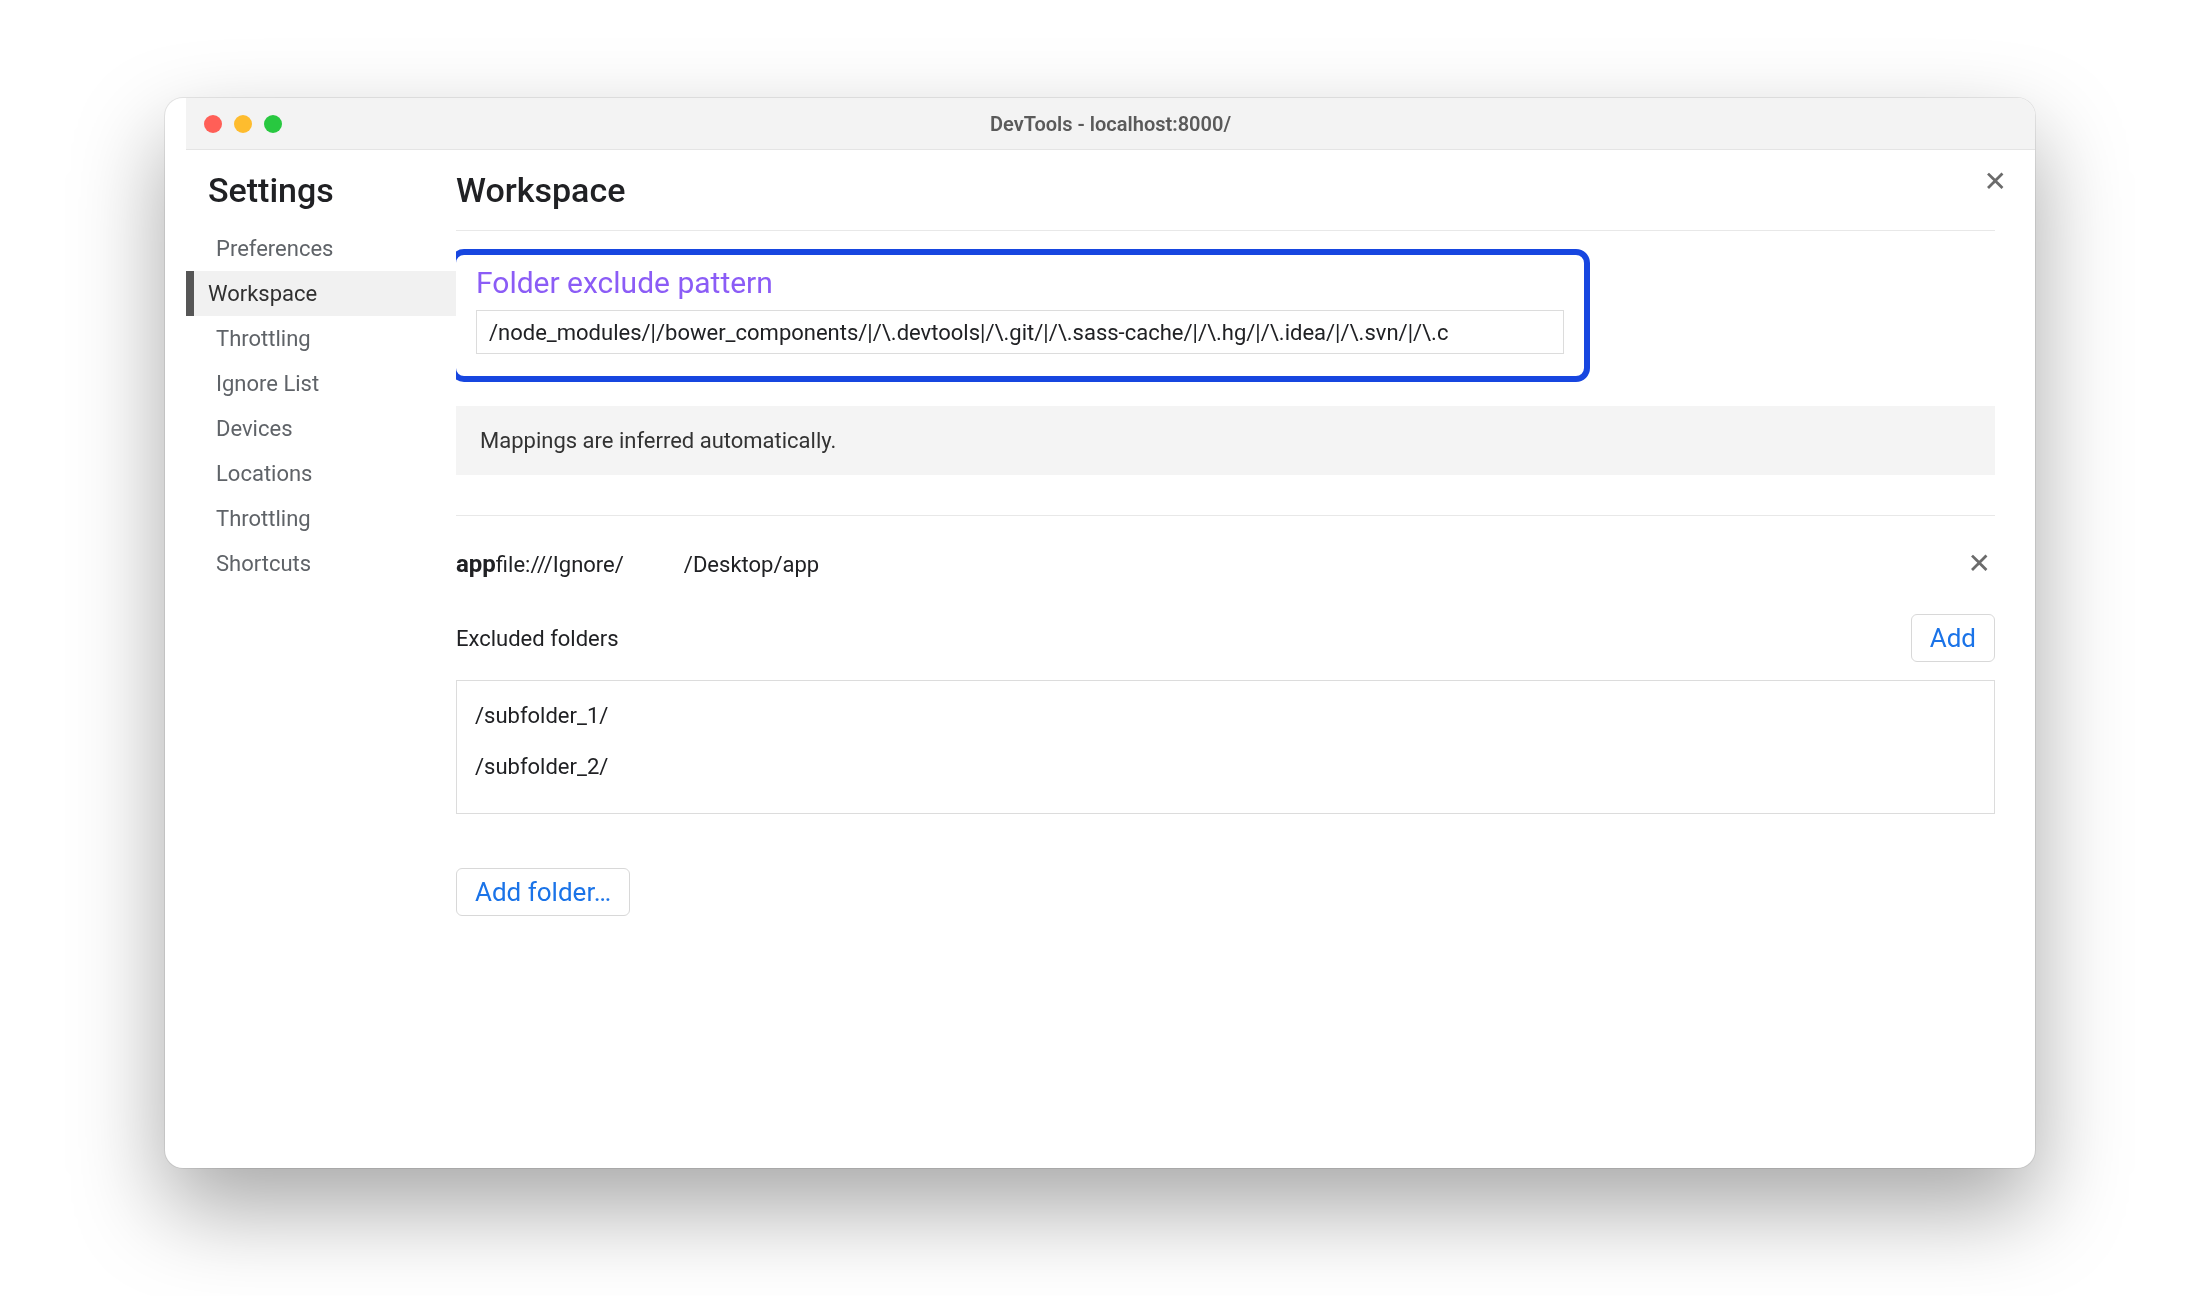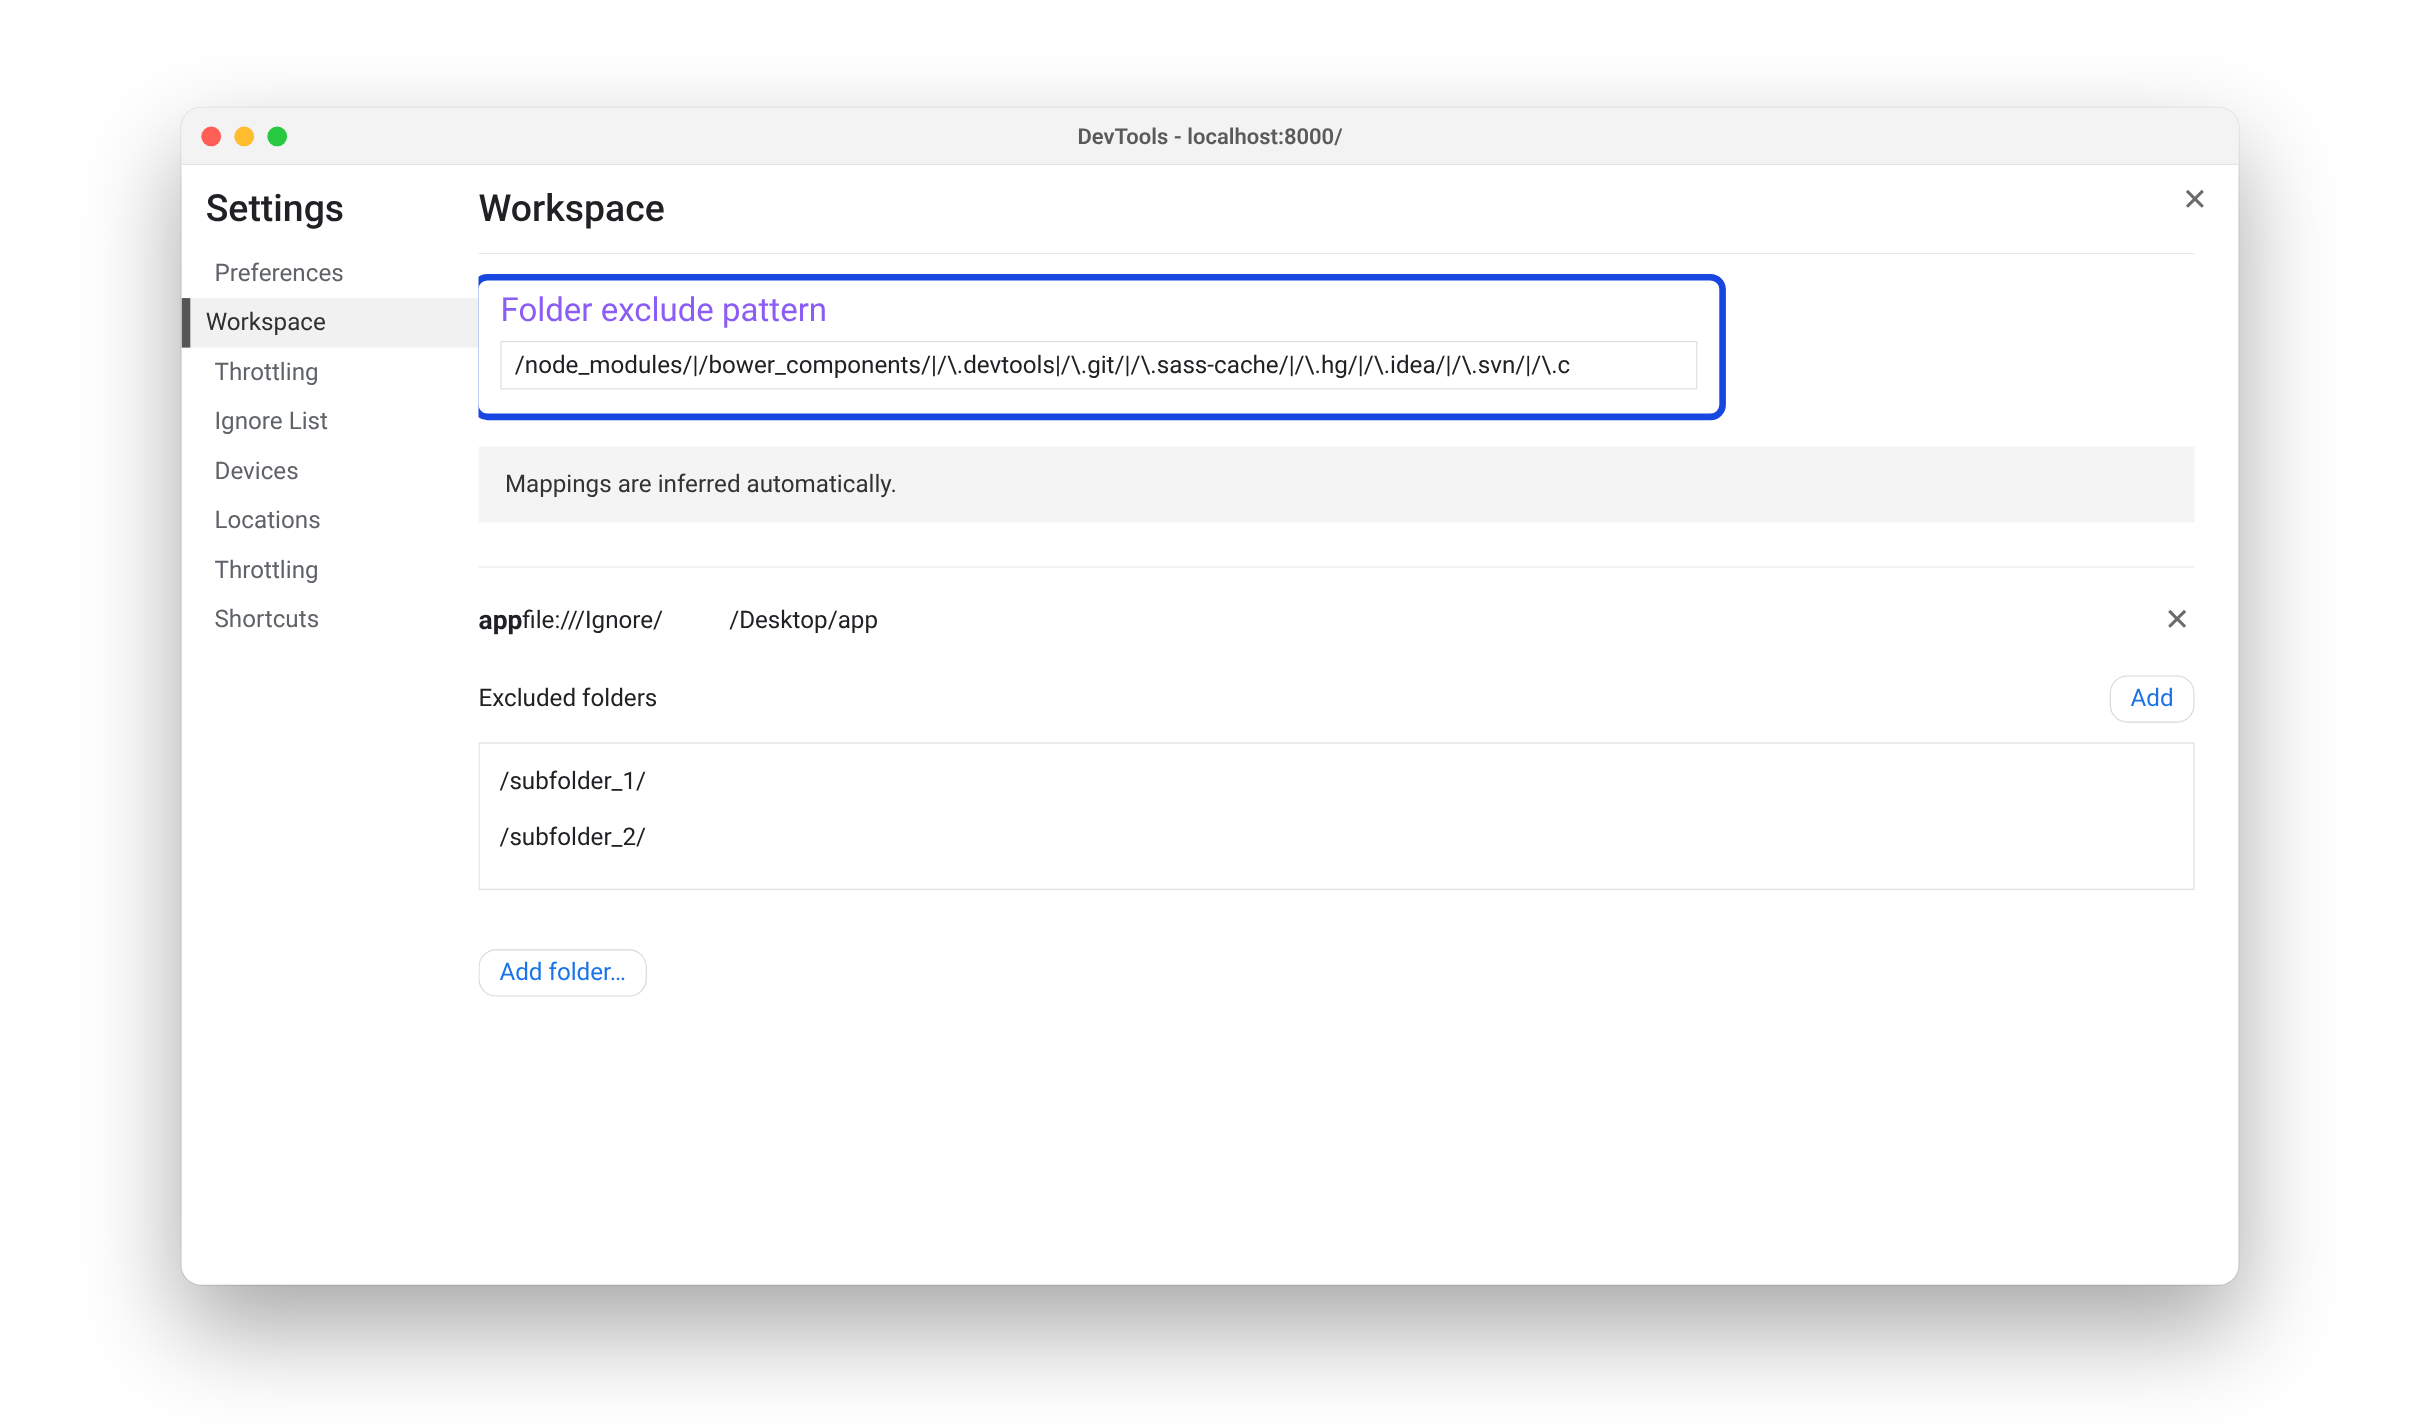--- a/index.html
+++ b/index.html
@@ -14,20 +14,21 @@
     position: relative;
   }
   .window {
     width: 1870px; height: 1070px;
     background: #fff;
     border-radius: 18px;
     box-shadow: 0 40px 90px rgba(0,0,0,0.35), 0 0 0 1px rgba(0,0,0,0.08);
     overflow: hidden;
     display: flex; flex-direction: column;
     margin-top: -30px;
+    padding-left: 21px;
   }
   
   .titlebar {
     height: 52px; width: 100%;
     background: #f3f3f3;
     border-bottom: 1px solid #e4e4e4;
     display: flex; align-items: center;
     position: relative;
     flex-shrink: 0;
   }
@@ -119,23 +120,23 @@
     position: absolute; right: 4px; top: 0;
     font-size: 28px; color: #6b6b6b; cursor: pointer; font-weight: 300;
     line-height: 1;
   }
   .excluded-row {
     display: flex; align-items: center; justify-content: space-between;
     margin-top: 36px;
   }
   .excluded-label { font-size: 22px; color: #202124; }
   .btn-outline {
-    border: 1px solid #d8d8d8; border-radius: 16px;
+    border: 1px solid #d8d8d8; border-radius: 6px;
     background: #fff; color: #1a73e8;
-    font-size: 22px; padding: 8px 18px; cursor: pointer;
+    font-size: 26px; padding: 8px 18px; cursor: pointer;
     font-family: inherit;
   }
   .excluded-list {
     border: 1px solid #dcdcdc;
     margin-top: 18px;
     padding: 22px 18px 8px 18px; min-height: 120px;
   }
   .excluded-item {
     font-size: 22px; color: #202124; margin-bottom: 26px;
   }

